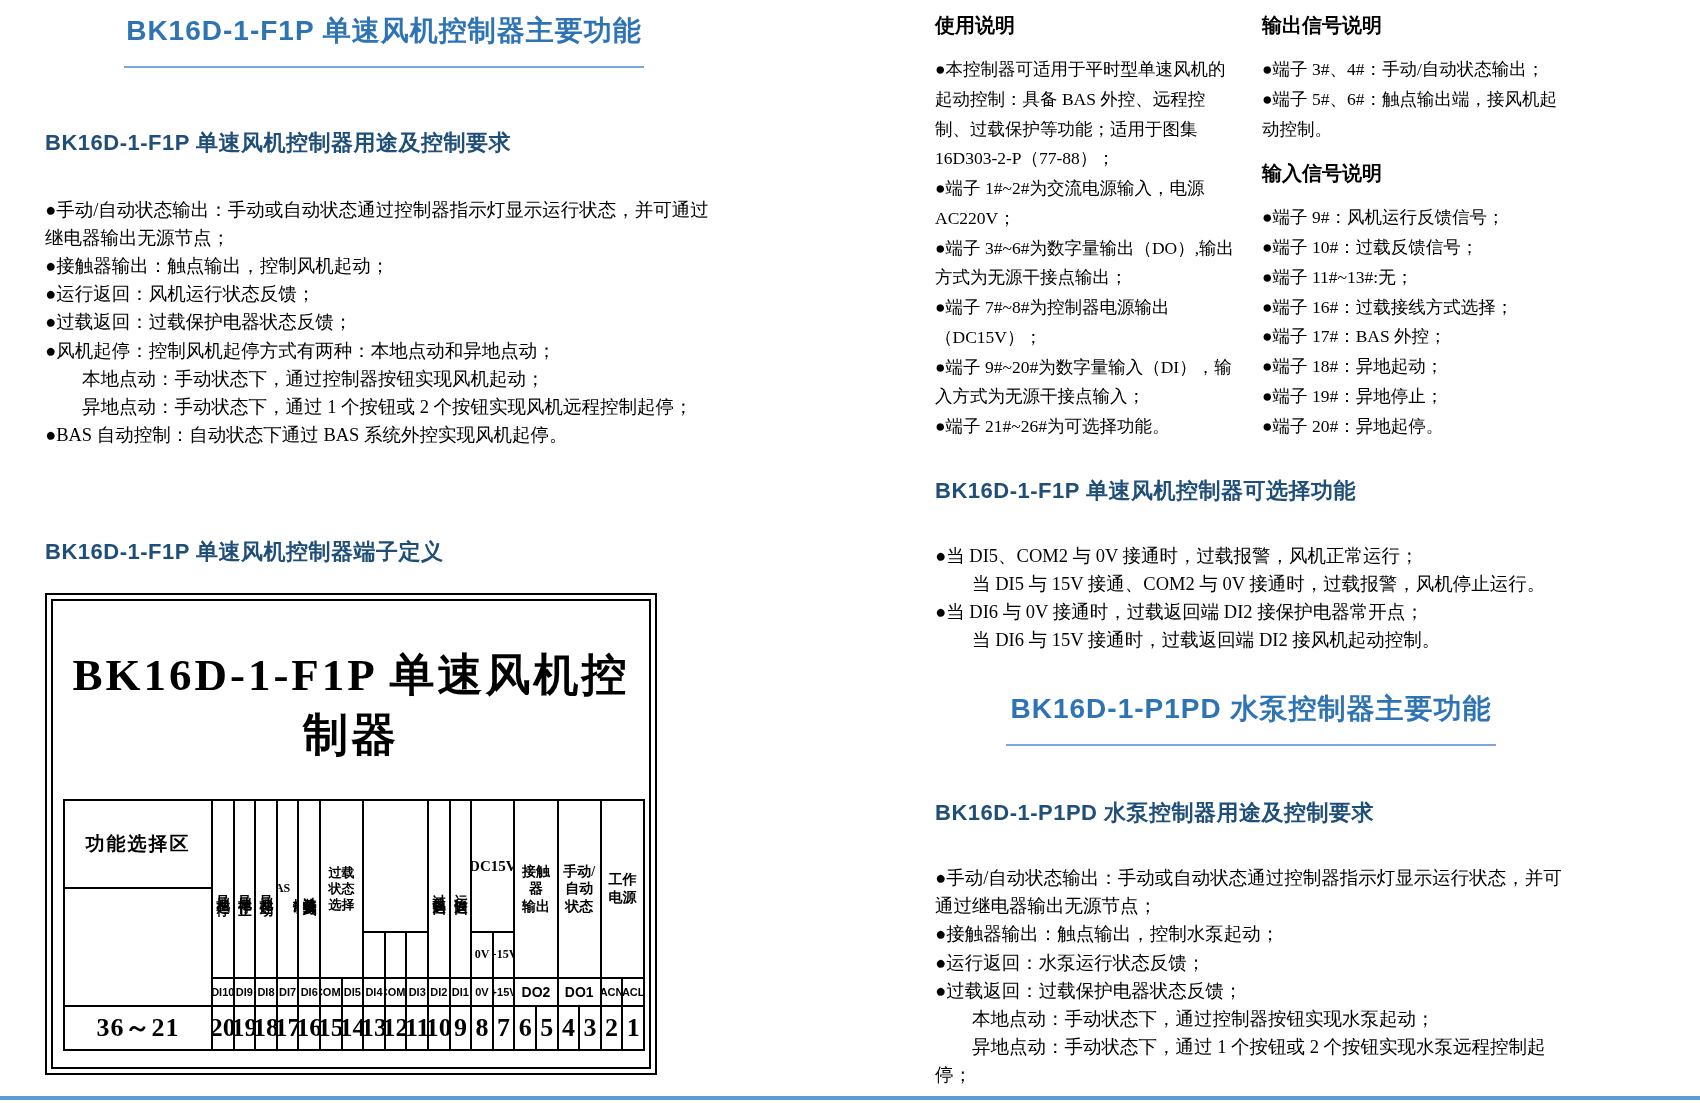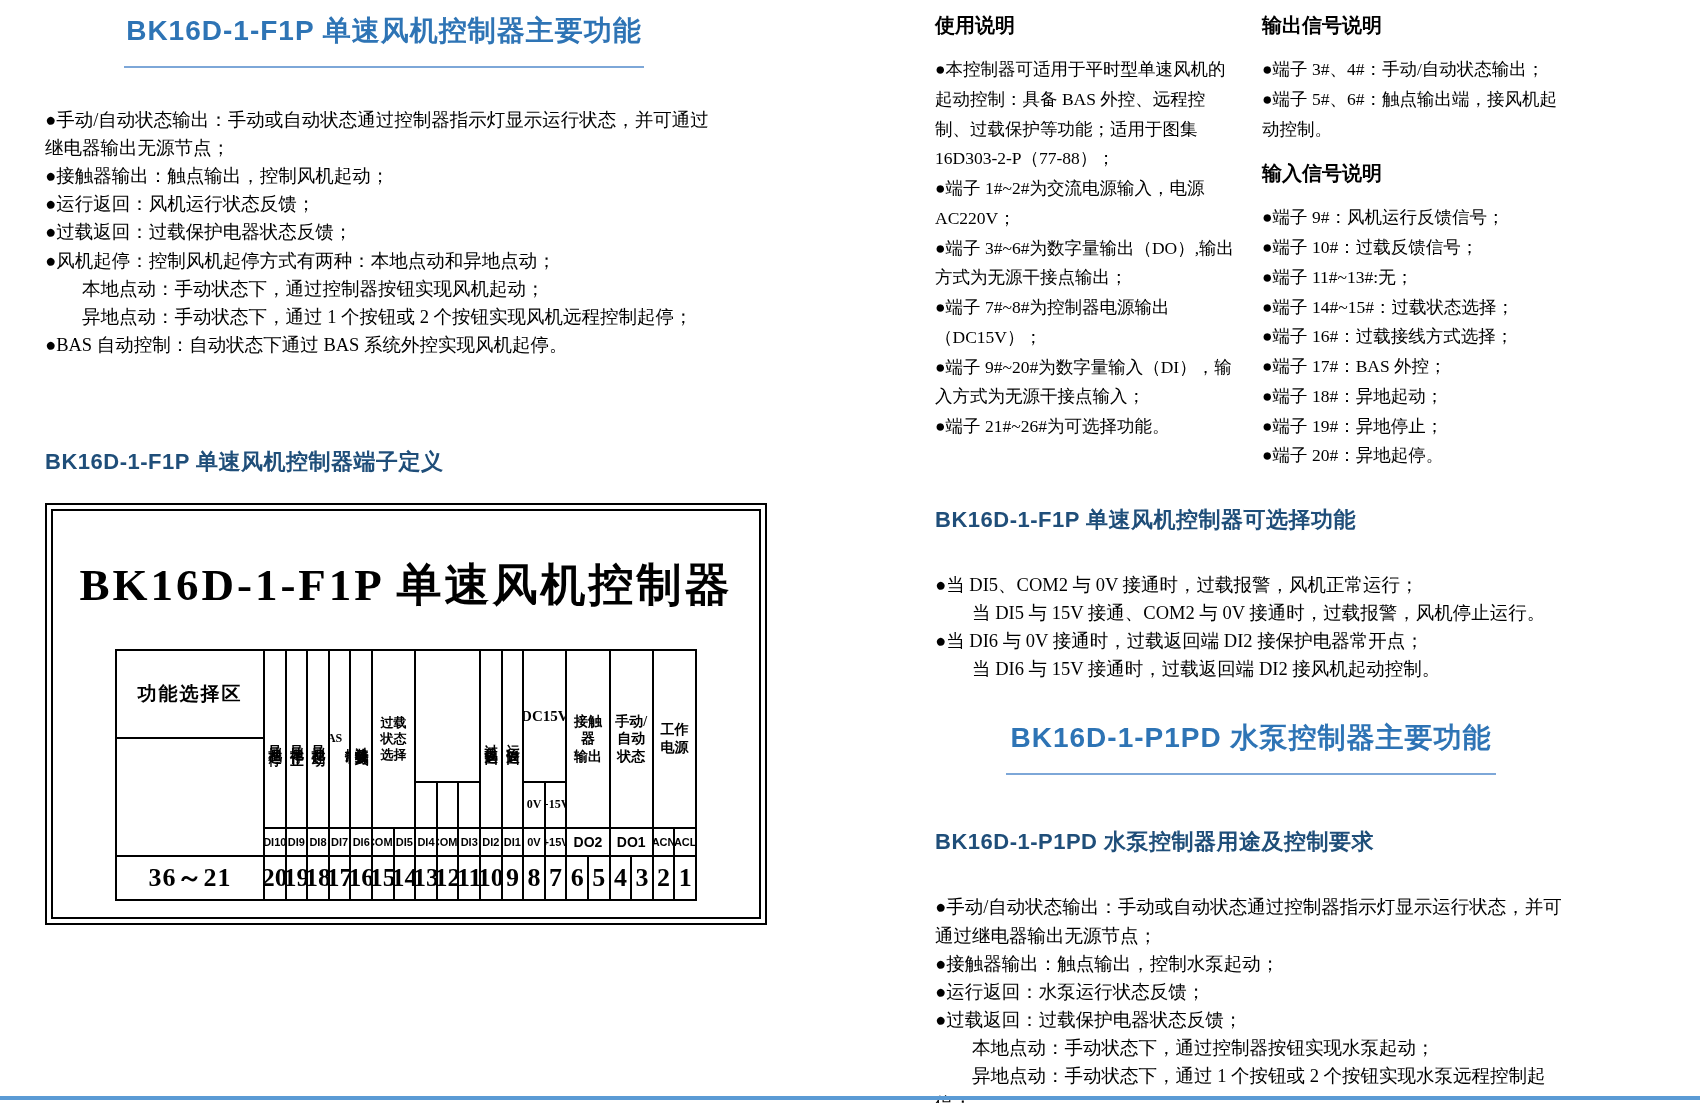--- a/index.html
+++ b/index.html
@@ -34,21 +34,21 @@
   .usage-list, .out-list, .in-list { margin-top:16px; }
   .in-heading { margin-top:16px; }
 
   .sel-heading  { margin-top:34px; }
   .sel-list     { margin-top:36px; }
   .p1pd-title   { margin-top:36px; }
   .p1pd-heading { margin-top:52px; }
   .p1pd-list    { margin-top:36px; }
 
   
-  .dbox { margin-top:26px; width:722px; border:2.5px solid #000; padding:4px; background:#fff; }
+  .dbox { margin-top:26px; width:612px; border:2.5px solid #000; padding:4px; background:#fff; }
   .dbox-inner { border:2px solid #000; padding:14px 10px 16px 10px; }
   .dtitle { text-align:center; font-weight:bold; font-size:45px; letter-spacing:3px;
     margin:30px 0 34px 0; font-family:"Liberation Serif","DejaVu Serif",serif; }
   .tgrid { display:grid; background:#000; gap:2px; border:2.5px solid #000;
     grid-template-columns:146px repeat(20,1fr); grid-template-rows:130px 44px 26px 42px;
     width:582px; margin:0 auto; }
   .c { background:#fff; display:flex; align-items:center; justify-content:center;
     text-align:center; overflow:hidden; }
   .func { font-weight:bold; font-size:13px; line-height:1.25; white-space:pre-line; }
   .vert { writing-mode:vertical-rl; text-orientation:upright; letter-spacing:3px;
@@ -70,20 +70,21 @@
 </style>
 </head>
 <body>
 
 <div class="page">
 
   <div class="col-left">
     <div class="main-title">BK16D-1-F1P 单速风机控制器主要功能</div>
     <div class="title-rule rule-left"></div>
 
+    <h2 class="sub sec1-heading">BK16D-1-F1P 单速风机控制器用途及控制要求</h2>
 
     <div class="list list-big sec1-list">
       <p class="li">●手动/自动状态输出：手动或自动状态通过控制器指示灯显示运行状态，并可通过继电器输出无源节点；</p>
         <p class="li">●接触器输出：触点输出，控制风机起动；</p>
         <p class="li">●运行返回：风机运行状态反馈；</p>
         <p class="li">●过载返回：过载保护电器状态反馈；</p>
         <p class="li">●风机起停：控制风机起停方式有两种：本地点动和异地点动；</p>
         <p class="li">　　本地点动：手动状态下，通过控制器按钮实现风机起动；</p>
         <p class="li">　　异地点动：手动状态下，通过 1 个按钮或 2 个按钮实现风机远程控制起停；</p>
         <p class="li">●BAS 自动控制：自动状态下通过 BAS 系统外控实现风机起停。</p>
@@ -195,21 +196,20 @@
         <h3 class="minor">输出信号说明</h3>
         <div class="list list-sm out-list">
           <p class="li">●端子 3#、4#：手动/自动状态输出；</p>
             <p class="li">●端子 5#、6#：触点输出端，接风机起动控制。</p>
         </div>
         <h3 class="minor in-heading">输入信号说明</h3>
         <div class="list list-sm in-list">
           <p class="li">●端子 9#：风机运行反馈信号；</p>
             <p class="li">●端子 10#：过载反馈信号；</p>
             <p class="li">●端子 11#~13#:无；</p>
-            <p class="li">●端子 14#~15#：过载状态选择；</p>
             <p class="li">●端子 16#：过载接线方式选择；</p>
             <p class="li">●端子 17#：BAS 外控；</p>
             <p class="li">●端子 18#：异地起动；</p>
             <p class="li">●端子 19#：异地停止；</p>
             <p class="li">●端子 20#：异地起停。</p>
         </div>
       </div>
     </div>
 
     <h2 class="sub sel-heading">BK16D-1-F1P 单速风机控制器可选择功能</h2>

